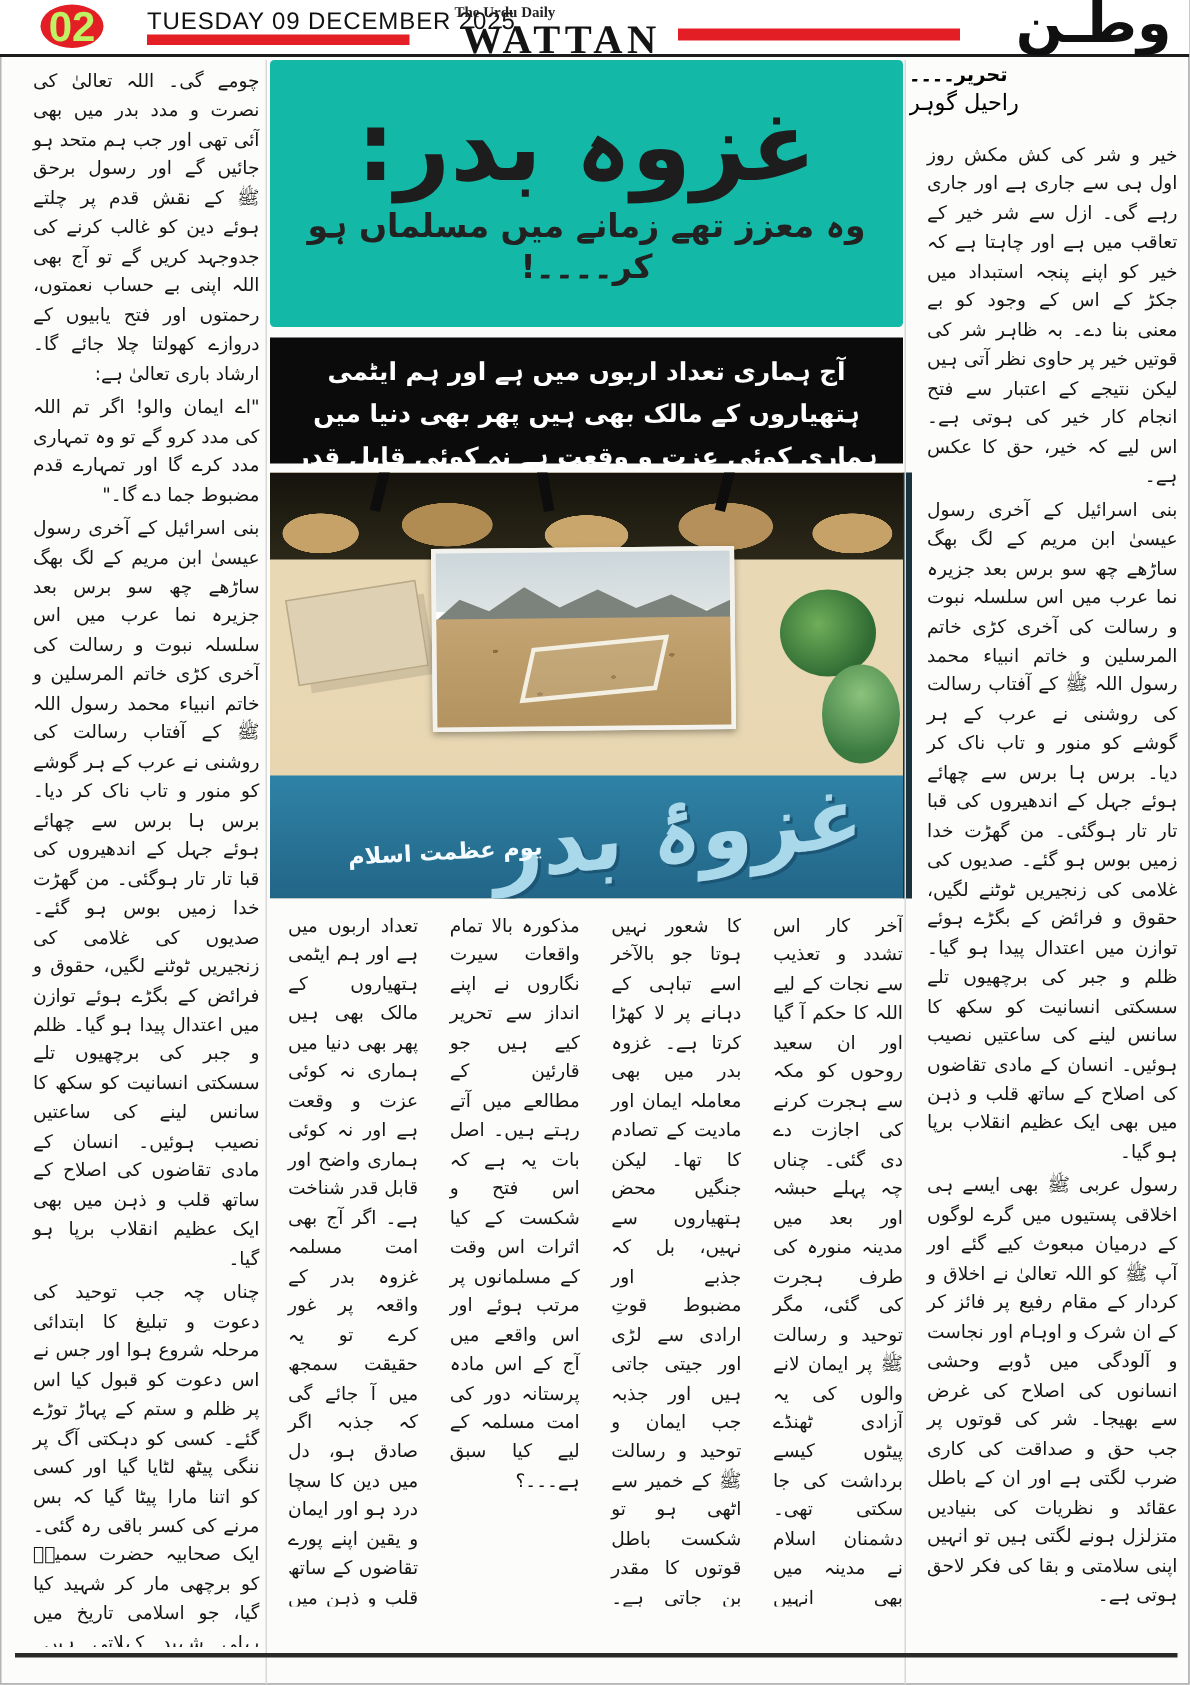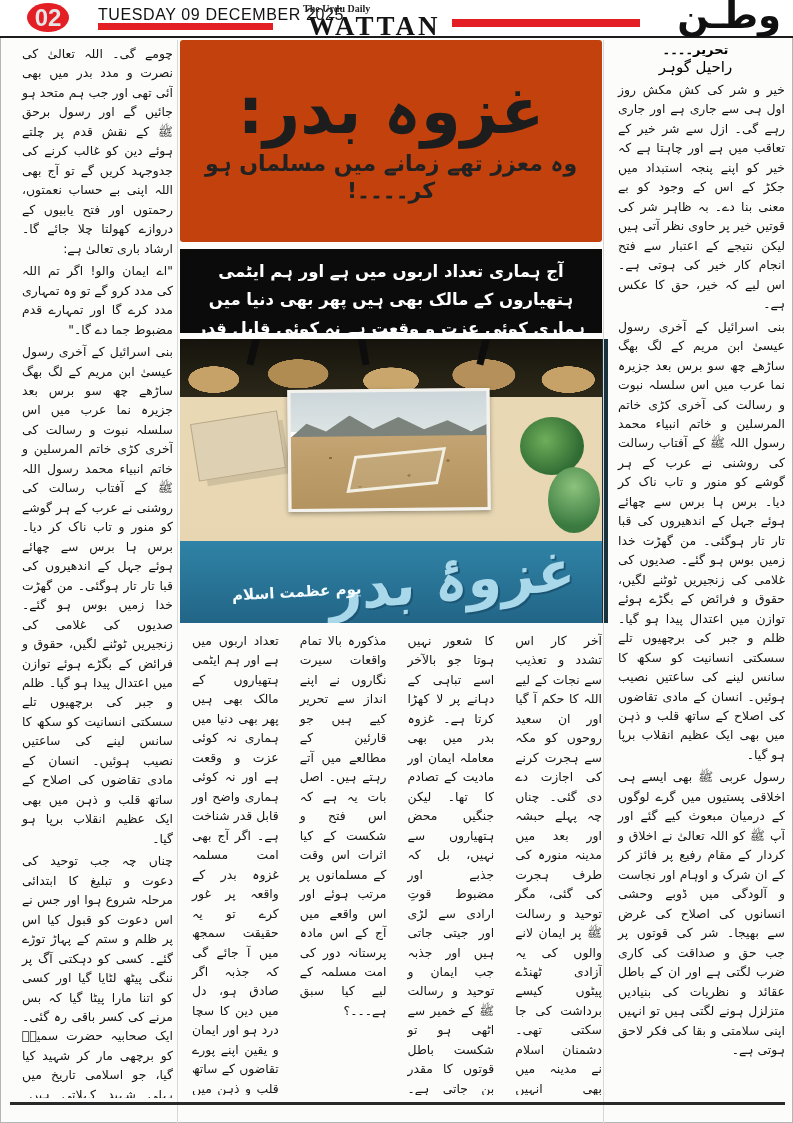--- a/index.html
+++ b/index.html
@@ -2,44 +2,44 @@
 <html lang="ur"><head>
 <meta charset="utf-8">
 <style>
   html,body{margin:0;padding:0;background:#9a9a9a;}
   .page{position:relative;width:793px;height:1123px;margin:0 auto;background:#fcfcfb;
         font-family:"DejaVu Sans",sans-serif;overflow:hidden;
         box-shadow:inset 0 0 0 1px #b5b5b5;}
   
   .hdr{position:absolute;left:0;top:0;width:100%;height:36px;border-bottom:2px solid #1c1c1c;background:#fff;}
   .pagenum{position:absolute;left:27px;top:3px;width:42px;height:29px;background:#e31e25;
-           border-radius:50%;color:#e5e5e5;font-weight:bold;font-size:24px;display:flex;
+           border-radius:50%;color:#bef264;font-weight:bold;font-size:28px;display:flex;
            align-items:center;justify-content:center;font-family:"Liberation Sans",sans-serif;}
   .dateline{position:absolute;left:98px;top:6px;font-family:"Liberation Sans",sans-serif;
             font-weight:normal;font-size:16px;letter-spacing:.6px;color:#111;white-space:nowrap;}
   .datebar{position:absolute;left:98px;top:23px;width:175px;height:7px;background:#e31e25;}
   .tagline{position:absolute;left:303px;top:3px;font-family:Liberation Serif, serif;
            font-weight:bold;font-size:10px;color:#222;}
   .masthead{position:absolute;left:308px;top:11px;font-family:"Liberation Serif",serif;
             font-weight:bold;font-size:27px;letter-spacing:3px;color:#141414;}
   .mastbar{position:absolute;left:452px;top:19px;width:188px;height:8px;background:#e31e25;}
   .urdulogo{position:absolute;right:12px;top:-6px;font-size:37px;font-weight:bold;color:#101010;direction:rtl;}
   
   .urdu{direction:rtl;text-align:justify;font-size:12.4px;line-height:1.57;color:#161616;}
   .urdu p{margin:0 0 3px 12px;}
   .colL{position:absolute;left:10px;top:44px;width:163px;height:1054px;overflow:hidden;}
   .colR{position:absolute;left:606px;top:42px;width:179px;height:1056px;overflow:hidden;}
   .center{position:absolute;left:180px;top:40px;width:422px;}
   .center:before,.center:after{content:"";position:absolute;top:0;bottom:-1064px;width:1px;background:#d8d8d8;}
   .center:before{left:-3px;} .center:after{right:-2px;}
-  .byline{direction:rtl;text-align:center;margin-bottom:4px;}
+  .byline{direction:rtl;text-align:left;margin-bottom:16px;}
   .byline .lbl{font-size:13px;font-weight:bold;}
   .byline .auth{font-size:15px;font-weight:normal;margin-top:1px;}
   
-  .headbox{background:#c2410c;border-radius:3px;height:202px;direction:rtl;text-align:center;
+  .headbox{background:#14b8a6;border-radius:3px;height:178px;direction:rtl;text-align:center;
            display:flex;flex-direction:column;justify-content:center;}
   .headbox h1{margin:0;font-size:64px;line-height:1.05;font-weight:900;color:#1d1d1d;}
   .headbox h2{margin:6px 8px 0 8px;font-size:22px;line-height:1.2;font-weight:700;color:#222;}
   
   .quotebox{margin-top:7px;background:#0b0b0b;color:#fff;direction:rtl;text-align:center;
             font-weight:bold;font-size:16.5px;line-height:1.72;padding:9px 12px;height:66px;}
   
   .photo{position:relative;margin-top:6px;width:422px;height:284px;overflow:hidden;
          border-right:6px solid #19323c;background:linear-gradient(#ead9b6,#e8d7b2 60%,#e4d2ac);}
   .ph-top{position:absolute;left:0;top:0;width:100%;height:58px;

